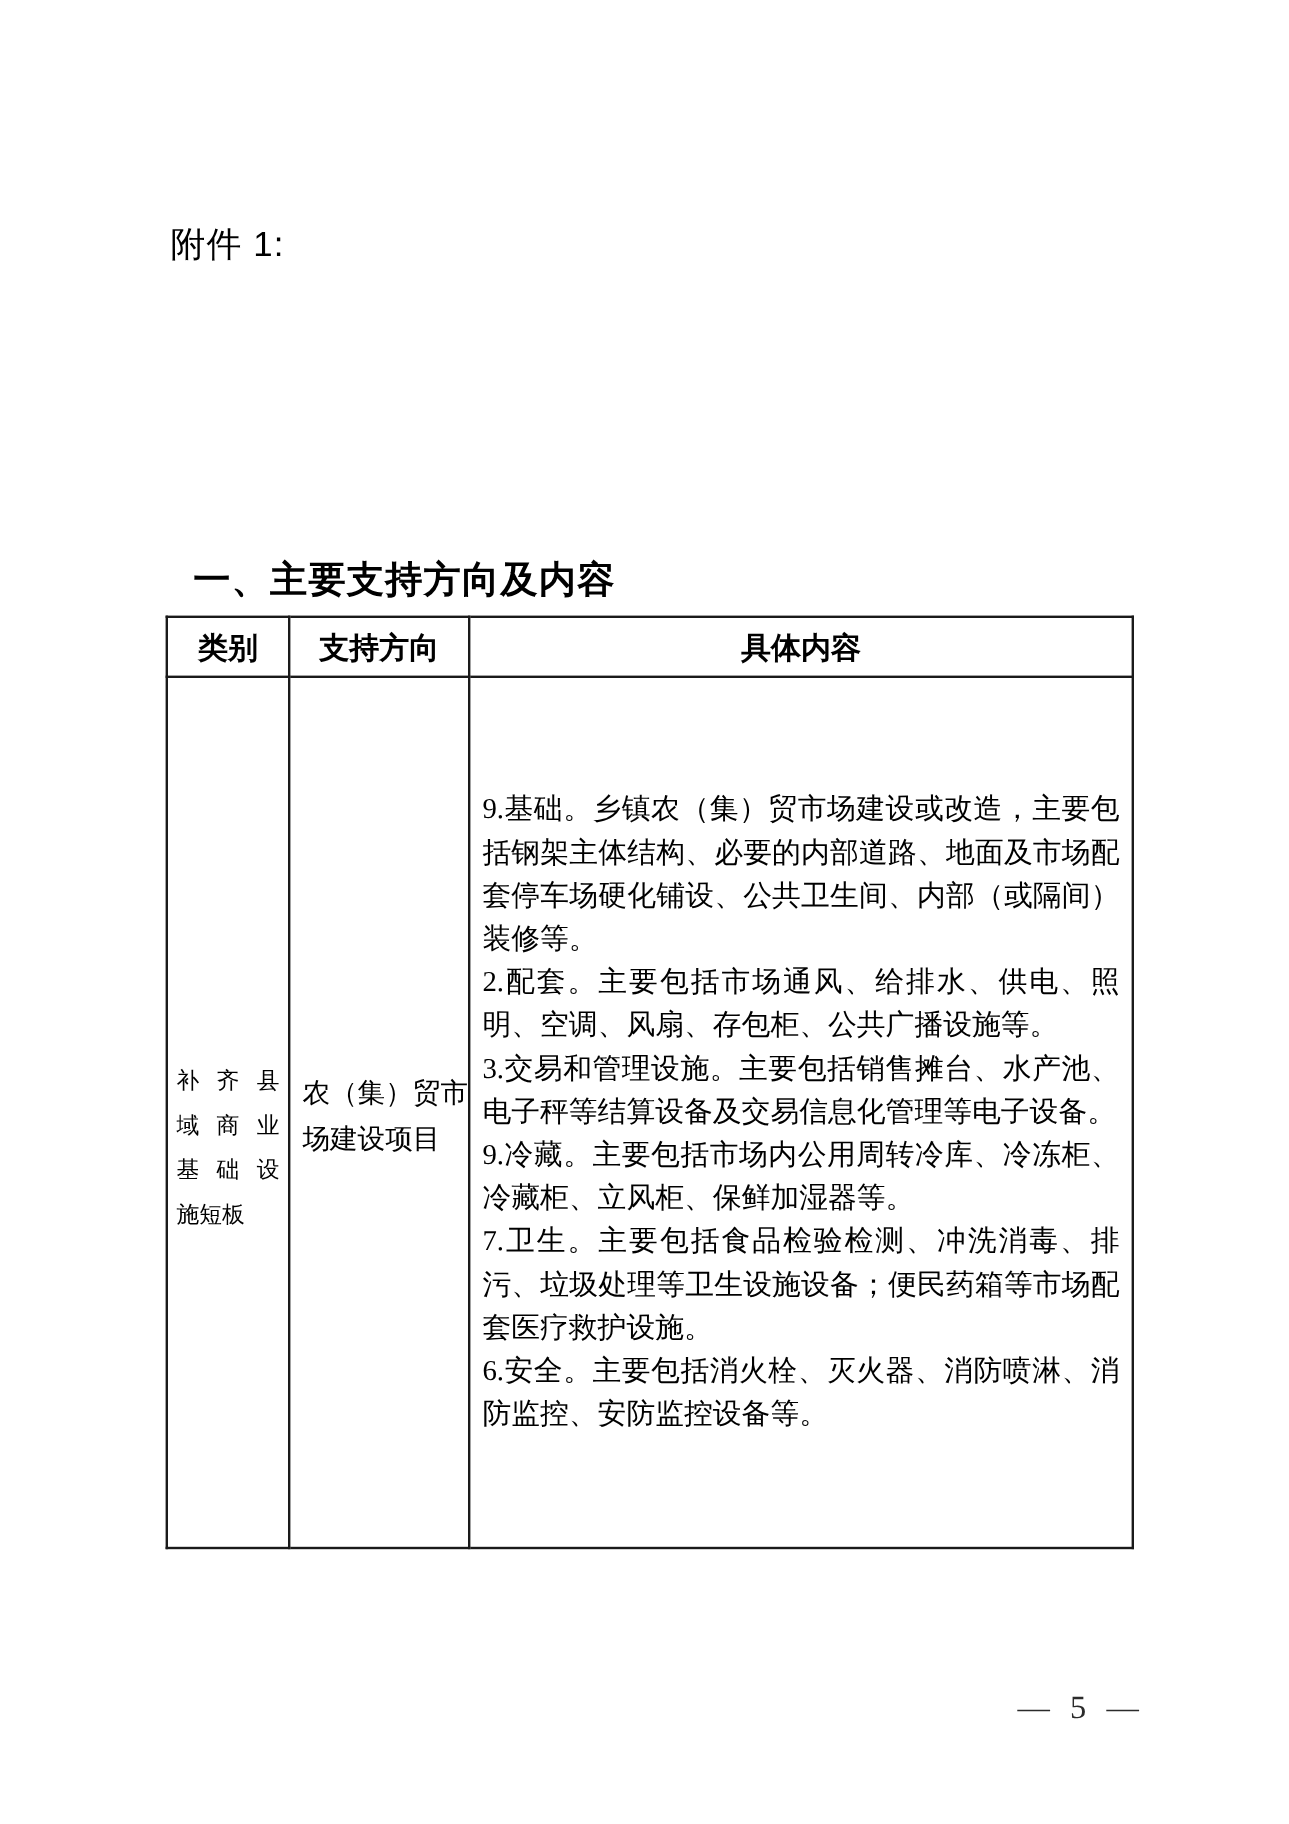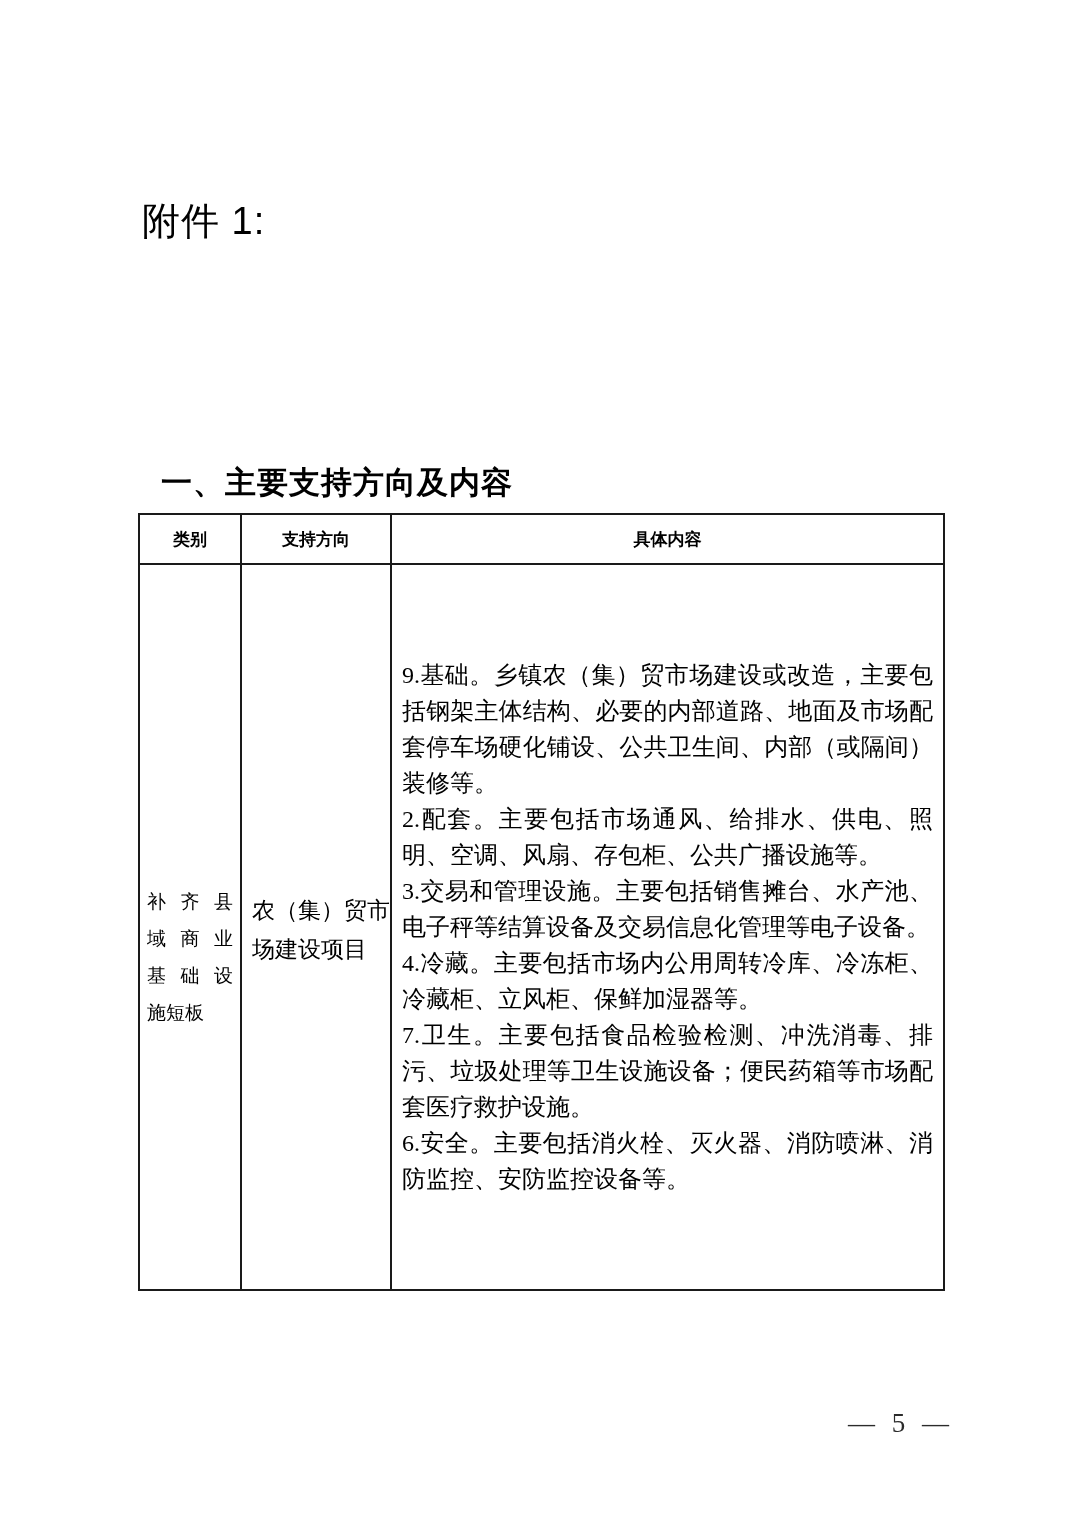--- a/index.html
+++ b/index.html
@@ -17,22 +17,22 @@
     overflow: hidden;
   }
   .sans {
     font-family: "Liberation Sans", "DejaVu Sans", sans-serif;
   }
 
   
   .attachment-label {
     position: absolute;
     left: 142px;
-    top: 196px;
-    font-size: 38px;
+    top: 184px;
+    font-size: 29px;
     letter-spacing: 1px;
   }
 
   
   .doc-title {
     position: absolute;
     left: 0;
     top: 294px;
     width: 100%;
     text-align: center;
@@ -71,21 +71,21 @@
     border: 2px solid #1a1a1a;
   }
   .support-table th,
   .support-table td {
     border: 2px solid #1a1a1a;
     vertical-align: middle;
     padding: 0;
   }
   .support-table th {
     height: 48px;
-    font-size: 17px;
+    font-size: 25px;
     font-weight: bold;
     text-align: center;
     border-radius: 15px;
   }
   .support-table tr.body-row {
     height: 726px;
   }
 
   
   .cat-block {
@@ -174,21 +174,21 @@
 
           <div class="dir-line">农（集）贸市</div>
               <div class="dir-line">场建设项目</div>
             </div>
         </td>
         <td class="details-cell">
 
         <p class="detail-paragraph">9.基础。乡镇农（集）贸市场建设或改造，主要包括钢架主体结构、必要的内部道路、地面及市场配套停车场硬化铺设、公共卫生间、内部（或隔间）装修等。</p>
             <p class="detail-paragraph">2.配套。主要包括市场通风、给排水、供电、照明、空调、风扇、存包柜、公共广播设施等。</p>
             <p class="detail-paragraph">3.交易和管理设施。主要包括销售摊台、水产池、电子秤等结算设备及交易信息化管理等电子设备。</p>
-            <p class="detail-paragraph">4.冷藏。主要包括市场内公用周转冷库、冷冻柜、冷藏柜、立风柜、保鲜加湿器等。</p>
+            <p class="detail-paragraph">9.冷藏。主要包括市场内公用周转冷库、冷冻柜、冷藏柜、立风柜、保鲜加湿器等。</p>
             <p class="detail-paragraph">7.卫生。主要包括食品检验检测、冲洗消毒、排污、垃圾处理等卫生设施设备；便民药箱等市场配套医疗救护设施。</p>
             <p class="detail-paragraph">6.安全。主要包括消火栓、灭火器、消防喷淋、消防监控、安防监控设备等。</p>
           </td>
       </tr>
     </tbody>
   </table>
 
   <div class="page-number">— 5 —</div>
 
 </div>

